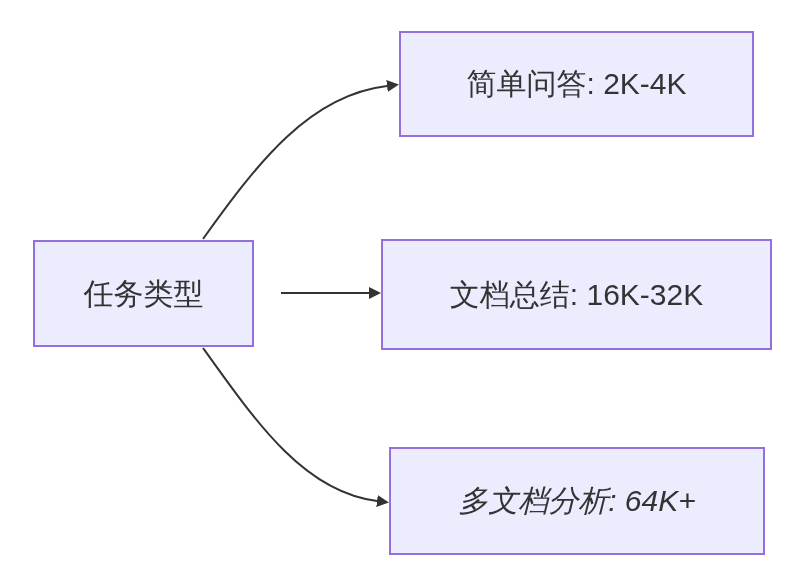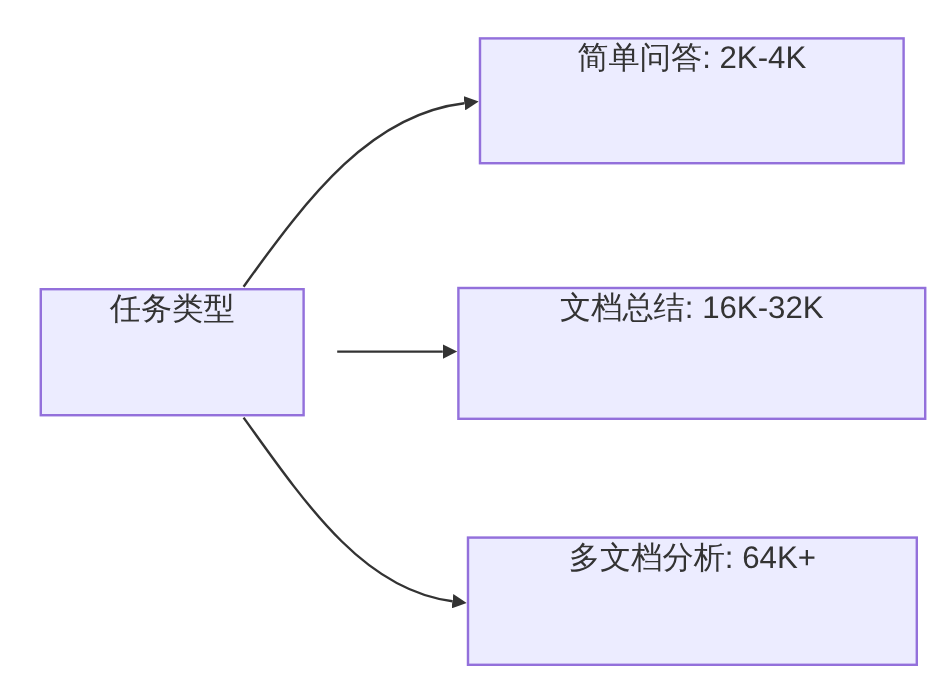--- a/index.html
+++ b/index.html
@@ -34,31 +34,32 @@
   }
   .edges .arrowhead-shape {
     fill: var(--arrow-color);
     stroke: none;
   }
   .node {
     position: absolute;
     background: var(--node-fill);
     border: 2px solid var(--node-border);
     color: var(--text-color);
-    font-size: 26px;
+    font-size: 30px;
     line-height: 1.2;
     display: flex;
+    align-items: center;
     justify-content: center;
     text-align: center;
     white-space: nowrap;
   }
   .node-task-type   { left: 33px;  top: 240px; width: 221px; height: 107px; }
   .node-simple-qa   { left: 399px; top: 31px;  width: 355px; height: 106px; }
   .node-doc-summary { left: 381px; top: 239px; width: 391px; height: 111px; }
-  .node-multi-doc   { left: 389px; top: 447px; width: 376px; height: 108px; }
+  .node-multi-doc   { left: 389px; top: 447px; width: 376px; height: 108px; font-style: italic; }
 </style>
 </head>
 <body>
 
 <div class="canvas">
 
   <svg class="edges" viewBox="0 0 787 572" xmlns="http://www.w3.org/2000/svg">
     <defs>
       <marker id="arrow" markerUnits="userSpaceOnUse" markerWidth="14" markerHeight="12" refX="0" refY="6" orient="auto">
         <path class="arrowhead-shape" d="M0,0 L12,6 L0,12 Z"></path>

